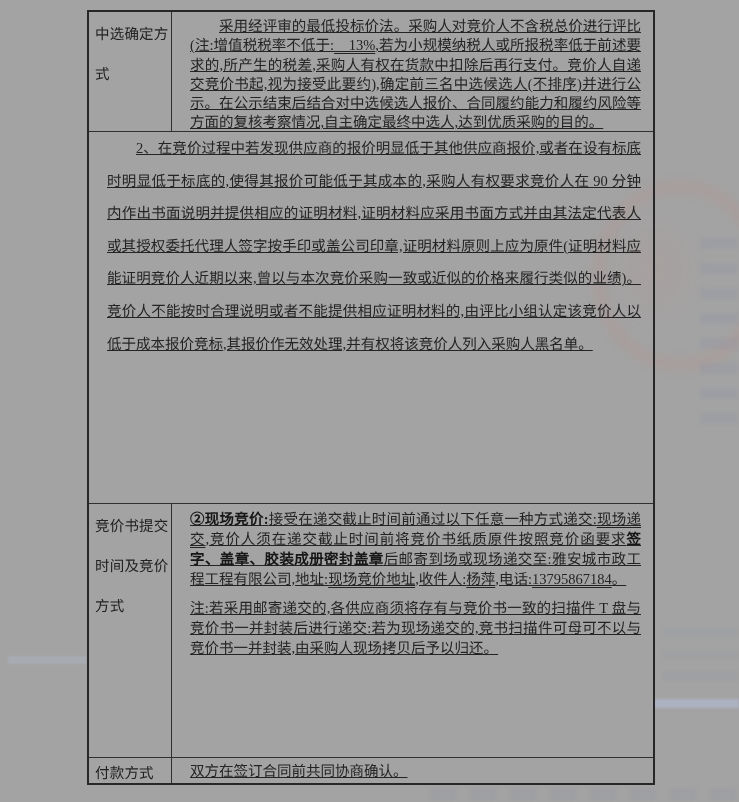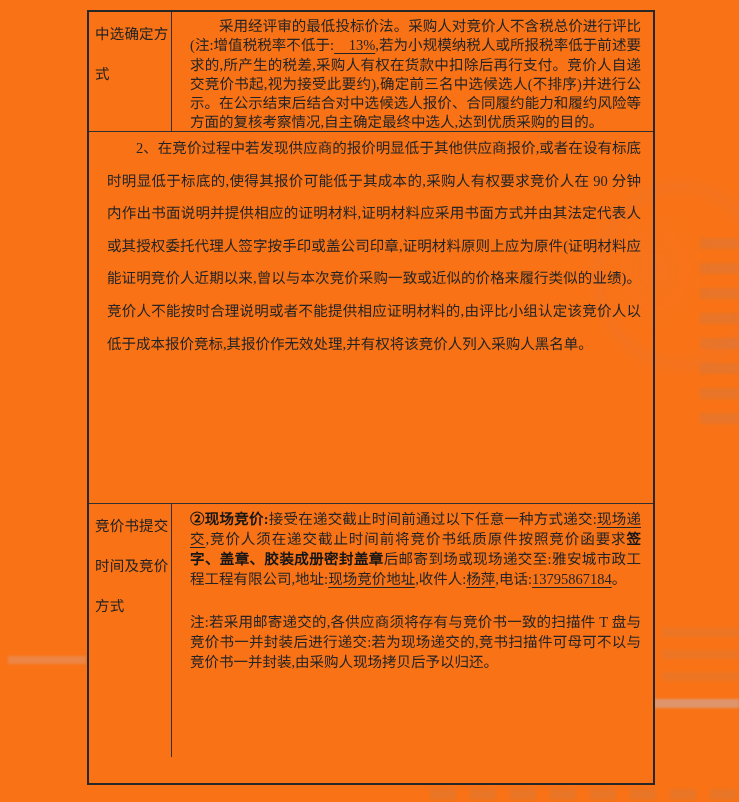--- a/index.html
+++ b/index.html
@@ -1,18 +1,18 @@
 <!DOCTYPE html>
 <html lang="zh-CN"><head>
 <meta charset="utf-8">
 <style>
   html,body{margin:0;padding:0;}
   .page{
     position:relative;width:739px;height:802px;
-    background:#f97316;overflow:hidden;
+    background:#a3a3a3;overflow:hidden;
     font-family:"Liberation Serif","DejaVu Serif",serif;
     color:#262626;
   }
   
   .doc-table{
     position:absolute;left:87px;top:10px;width:568px;height:775px;
     border:2px solid #272727;box-sizing:border-box;background:transparent;
   }
   .trow{display:flex;box-sizing:border-box;border-top:1.4px solid #303030;}
   .trow:first-child{border-top:none;}
@@ -22,30 +22,30 @@
   .r4{height:26px}
   .cell{box-sizing:border-box;overflow:hidden;}
   .cell.label{
     width:83px;border-right:1.4px solid #303030;
     padding:0 2px 0 6px;font-size:14.5px;letter-spacing:.2px;color:#222;
   }
   .label.tall{line-height:40px;padding-top:2px;}
   .label.top{line-height:20px;padding-top:12px;}
   .label.low{line-height:18px;padding-top:6px;}
   .cell.content{flex:1;padding:0 12px 0 18px;font-size:14.5px;color:#242424;}
-  .para{margin:0;text-align:justify;}
+  .para{margin:0;text-align:justify;text-decoration:underline;}
   .u{text-decoration:underline;text-underline-offset:3px;text-decoration-thickness:1px;}
   .b{font-weight:700;color:#161616;}
   
   .r1 .para{line-height:19.3px;padding-top:5px;text-indent:2em;}
   .r2 .para1{line-height:36px;padding-top:7px;text-indent:2em;}
   .r2 .para2{line-height:32.6px;text-indent:2em;}
   .r3 .content{padding-top:5px;}
   .r3 .para{line-height:20px;}
-  .r3 .note{margin-top:23px;}
+  .r3 .note{margin-top:9px;}
   .r4 .para{line-height:18px;padding-top:4px;}
   
   .ghost{position:absolute;pointer-events:none;}
   .seal-ring{left:592px;top:180px;width:150px;height:165px;
     border:13px solid rgba(214,120,110,.10);border-radius:50%;filter:blur(5px);}
   .seal-blob{left:600px;top:205px;width:110px;height:130px;border-radius:50%;
     background:radial-gradient(closest-side,rgba(220,130,120,.08),transparent);filter:blur(3px);}
   .ghost-col{left:700px;top:238px;width:38px;height:190px;border-radius:3px;
     background:repeating-linear-gradient(180deg,rgba(120,132,165,.13) 0 11px,transparent 11px 25px);
     filter:blur(1.6px);}
@@ -89,15 +89,21 @@
     </div>
 
     <div class="trow r3">
       <div class="cell label tall">竞价书提交时间及竞价方式</div>
       <div class="cell content">
         <p class="para"><span class="b">②现场竞价:</span><span>接受在递交截止时间前通过以下任意一种方式递交:</span><span class="u">现场递交</span><span>,竞价人须在递交截止时间前将竞价书纸质原件按照竞价函要求</span><span class="b">签字、盖章、胶装成册密封盖章</span><span>后邮寄到场或现场递交至:雅安城市政工程工程有限公司,地址:</span><span class="u">现场竞价地址</span><span>,收件人:</span><span class="u">杨萍</span><span>,电话:</span><span class="u">13795867184</span><span>。</span></p>
         <p class="para note"><span>注:若采用邮寄递交的,各供应商须将存有与竞价书一致的扫描件 T 盘与竞价书一并封装后进行递交:若为现场递交的,竞书扫描件可母可不以与竞价书一并封装,由采购人现场拷贝后予以归还。</span></p>
       </div>
     </div>
 
+    <div class="trow r4">
+      <div class="cell label low">付款方式</div>
+      <div class="cell content">
+        <p class="para"><span>双方在签订合同前共同协商确认。</span></p>
+      </div>
+    </div>
 
   </div>
 </div>
 
 </body></html>

